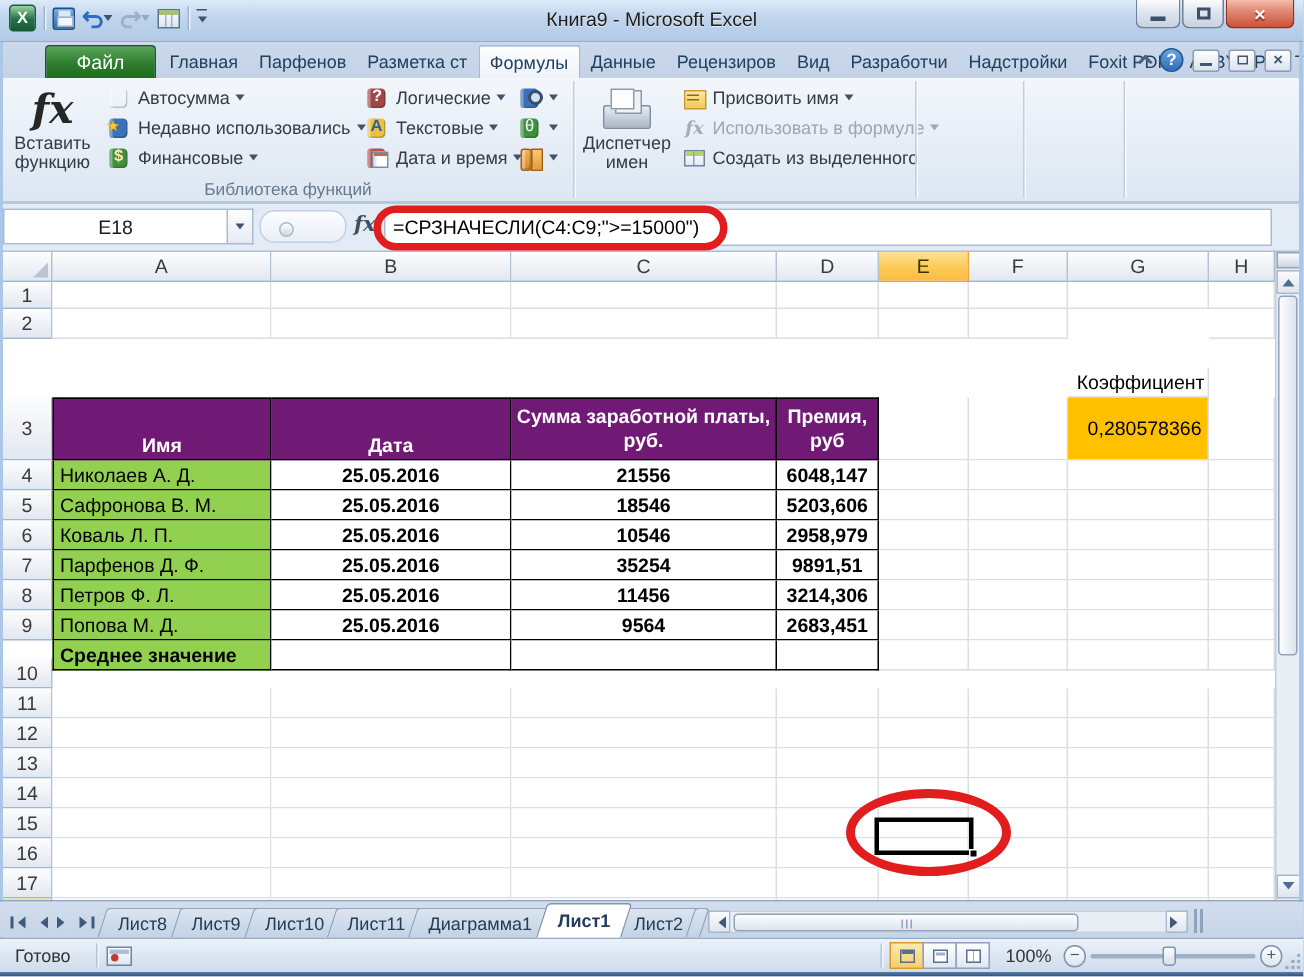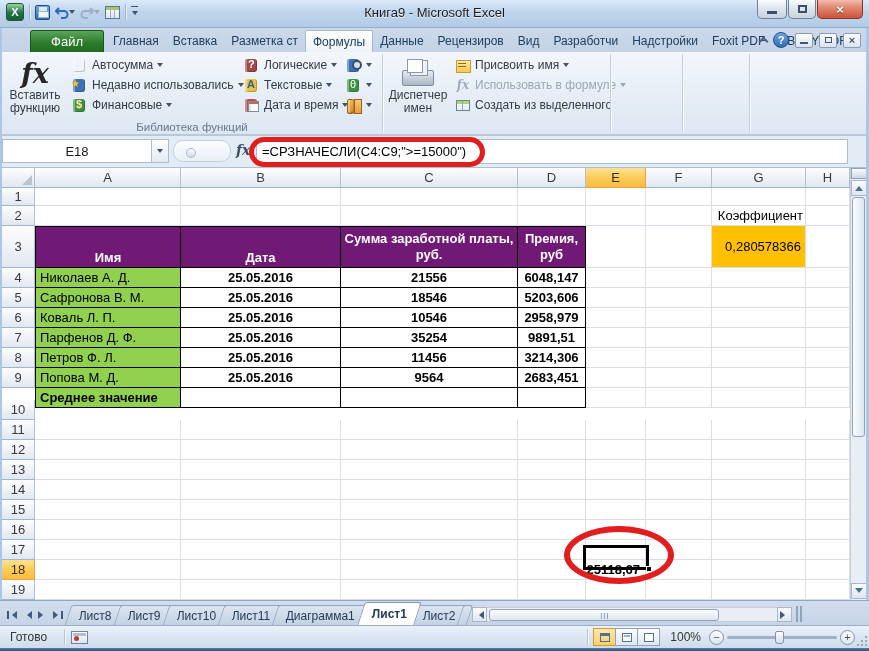--- a/index.html
+++ b/index.html
@@ -253,21 +253,21 @@
       <div class="wbtn b-close">
           <span class="g-close">×</span>
         </div>
     </div>
   </div>
 
   <div class="tabrow">
     <div class="filetab">Файл</div>
     <div class="rtabs" id="rtabs">
         <div class="rtab">Главная</div>
-        <div class="rtab">Вставка</div>
+        <div class="rtab">Парфенов</div>
         <div class="rtab">Разметка ст</div>
         <div class="rtab active">Формулы</div>
         <div class="rtab">Данные</div>
         <div class="rtab">Рецензиров</div>
         <div class="rtab">Вид</div>
         <div class="rtab">Разработчи</div>
         <div class="rtab">Надстройки</div>
         <div class="rtab">Foxit PDF</div>
         <div class="rtab">ABBYY PDF T</div>
       </div>
@@ -411,21 +411,21 @@
         <div class="cell" style="width: 44px; height: 18px;"></div>
       </div>
       <div class="grow">
         <div class="rhead" style="width: 33px; height: 20px;">2</div>
         <div class="cell" style="width: 146px; height: 20px;"></div>
         <div class="cell" style="width: 160px; height: 20px;"></div>
         <div class="cell" style="width: 177px; height: 20px;"></div>
         <div class="cell" style="width: 68px; height: 20px;"></div>
         <div class="cell" style="width: 60px; height: 20px;"></div>
         <div class="cell" style="width: 66px; height: 20px;"></div>
-        <div class="cell coefl" style="width: 94px; height: 20px;">Коэффициент</div>
+        <div class="cell coefl" style="width: 94px; height: 20px; margin-top: 39px;">Коэффициент</div>
         <div class="cell" style="width: 44px; height: 20px;"></div>
       </div>
       <div class="grow">
         <div class="rhead" style="width: 33px; height: 42px;">3</div>
         <div class="cell th vb tb tb-l tb-t" style="width: 146px; height: 42px;">Имя</div>
         <div class="cell th vb tb tb-t" style="width: 160px; height: 42px;">Дата</div>
         <div class="cell th tb tb-t" style="width: 177px; height: 42px;">Сумма заработной платы, руб.</div>
         <div class="cell th tb tb-t" style="width: 68px; height: 42px;">Премия, руб</div>
         <div class="cell" style="width: 60px; height: 42px;"></div>
         <div class="cell" style="width: 66px; height: 42px;"></div>

